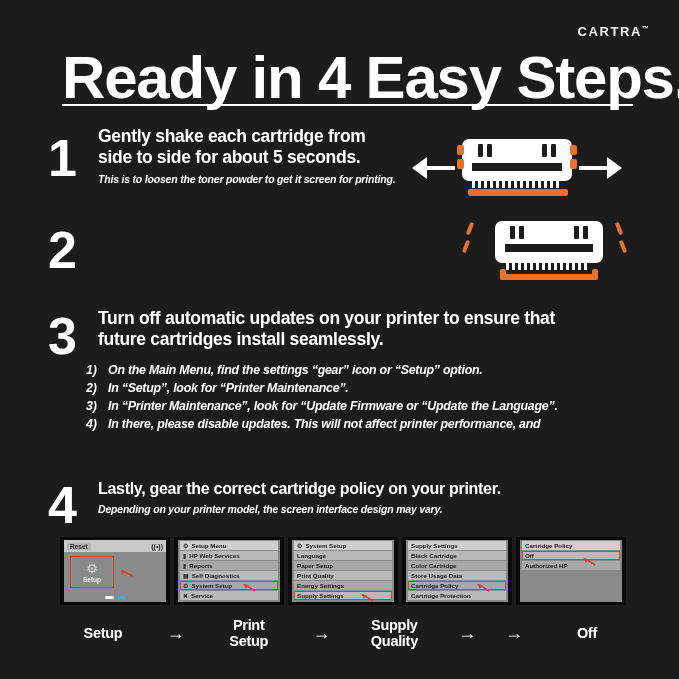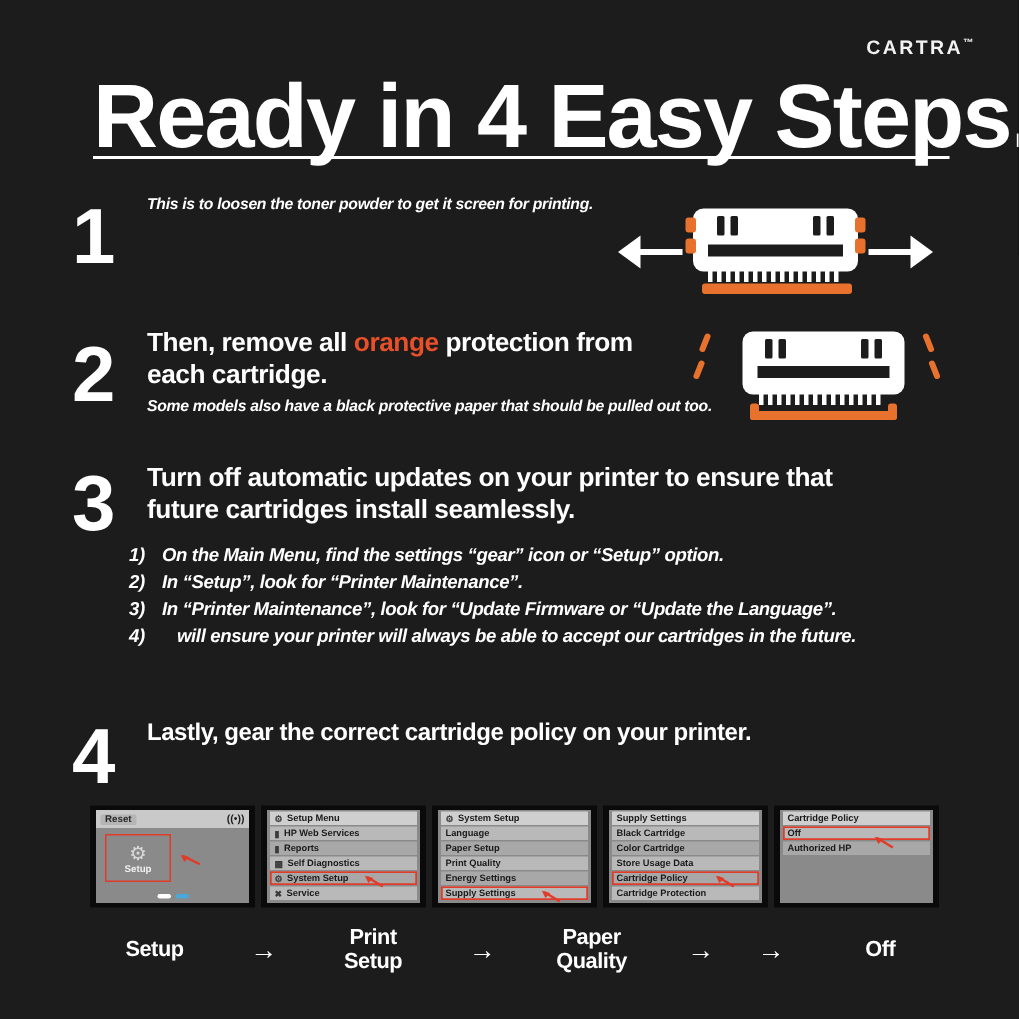--- a/index.html
+++ b/index.html
@@ -209,20 +209,24 @@
   <div class="brand">
     <span>CARTRA</span><span class="tm">™</span>
   </div>
 
   <div class="title">Ready in 4 Easy Steps.</div>
   <div class="rule"></div>
 
   <div class="step" id="step1">
     <div class="num">1</div>
     <div class="txt">
+      <div class="headline">
+        <div>Gently shake each cartridge from</div>
+        <div>side to side for about 5 seconds.</div>
+      </div>
       <div class="sub">This is to loosen the toner powder to get it screen for printing.</div>
     </div>
   </div>
 
   <div class="art" id="art1">
     <div class="arrowhead ah-left" style="left:0;top:24px;"></div>
     <div class="arrowline" style="left:13px;top:33px;width:30px;"></div>
 
     <div class="cart" style="left:50px;top:6px;width:110px;height:42px;">
       <div class="slot" style="left:16px;top:5px;"></div>
@@ -253,27 +257,20 @@
         <i></i>
     </div>
     <div class="strip" style="left:56px;top:56px;width:100px;height:7px;"></div>
 
     <div class="arrowline" style="right:13px;top:33px;width:30px;"></div>
     <div class="arrowhead ah-right" style="right:0;top:24px;"></div>
   </div>
 
   <div class="step" id="step2">
     <div class="num">2</div>
-    <div class="txt">
-      <div class="headline">
-        <div><span>Then, remove all </span><span class="hl">orange</span><span> protection from</span></div>
-        <div>each cartridge.</div>
-      </div>
-      <div class="sub">Some models also have a black protective paper that should be pulled out too.</div>
-    </div>
   </div>
 
   <div class="art" id="art2">
     <div class="dash" style="left:6px;top:6px;width:4px;height:13px;transform:rotate(22deg);"></div>
     <div class="dash" style="left:2px;top:24px;width:4px;height:13px;transform:rotate(22deg);"></div>
     <div class="dash" style="right:6px;top:6px;width:4px;height:13px;transform:rotate(-22deg);"></div>
     <div class="dash" style="right:2px;top:24px;width:4px;height:13px;transform:rotate(-22deg);"></div>
 
     <div class="cart" style="left:33px;top:5px;width:108px;height:42px;">
       <div class="slot" style="left:15px;top:5px;"></div>
@@ -320,30 +317,31 @@
         <span class="mk">2)</span>
         <span class="bd">In “Setup”, look for “Printer Maintenance”.</span>
       </div>
       <div class="li">
         <span class="mk">3)</span>
         <span class="bd">In “Printer Maintenance”, look for “Update Firmware or “Update the Language”.</span>
       </div>
       <div class="li">
         <span class="mk">4)</span>
         <span class="bd">
-          <span class="cont">will ensure your printer will always be able to accept our cartridges in the future.</span>
+          <span>In there, please disable updates. This will not affect printer performance, and</span>
         </span>
       </div>
     </div>
   </div>
 
   <div class="step" id="step4">
     <div class="num">4</div>
     <div class="txt">
       <div class="headline">Lastly, gear the correct cartridge policy on your printer.</div>
+      <div class="sub">Depending on your printer model, the screen interface design may vary.</div>
     </div>
   </div>
 
   <div class="screens">
 
     <div class="screen">
       <div class="lcd">
         <div class="lcd-top">
           <span class="tabtxt">Reset</span>
           <span class="wifi">((•))</span>
@@ -484,21 +482,21 @@
       <div class="lbl">
         <div>Print</div>
         <div>Setup</div>
       </div>
     </div>
     <div class="fa">
         <span class="ar">→</span>
       </div>
     <div class="fw">
       <div class="lbl">
-        <div>Paper</div>
+        <div>Supply</div>
         <div>Quality</div>
       </div>
     </div>
     <div class="fa">
         <span class="ar">→</span>
       </div>
     <div class="fa">
         <span class="ar">→</span>
       </div>
     <div class="fw">

